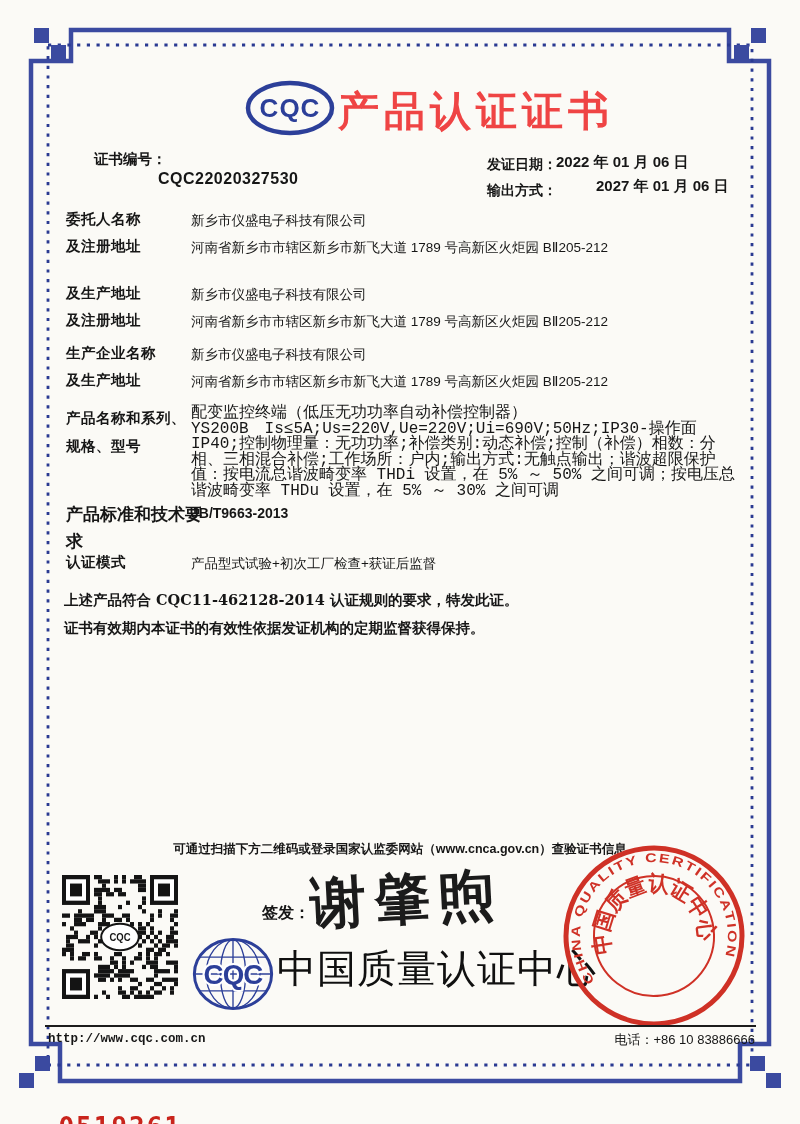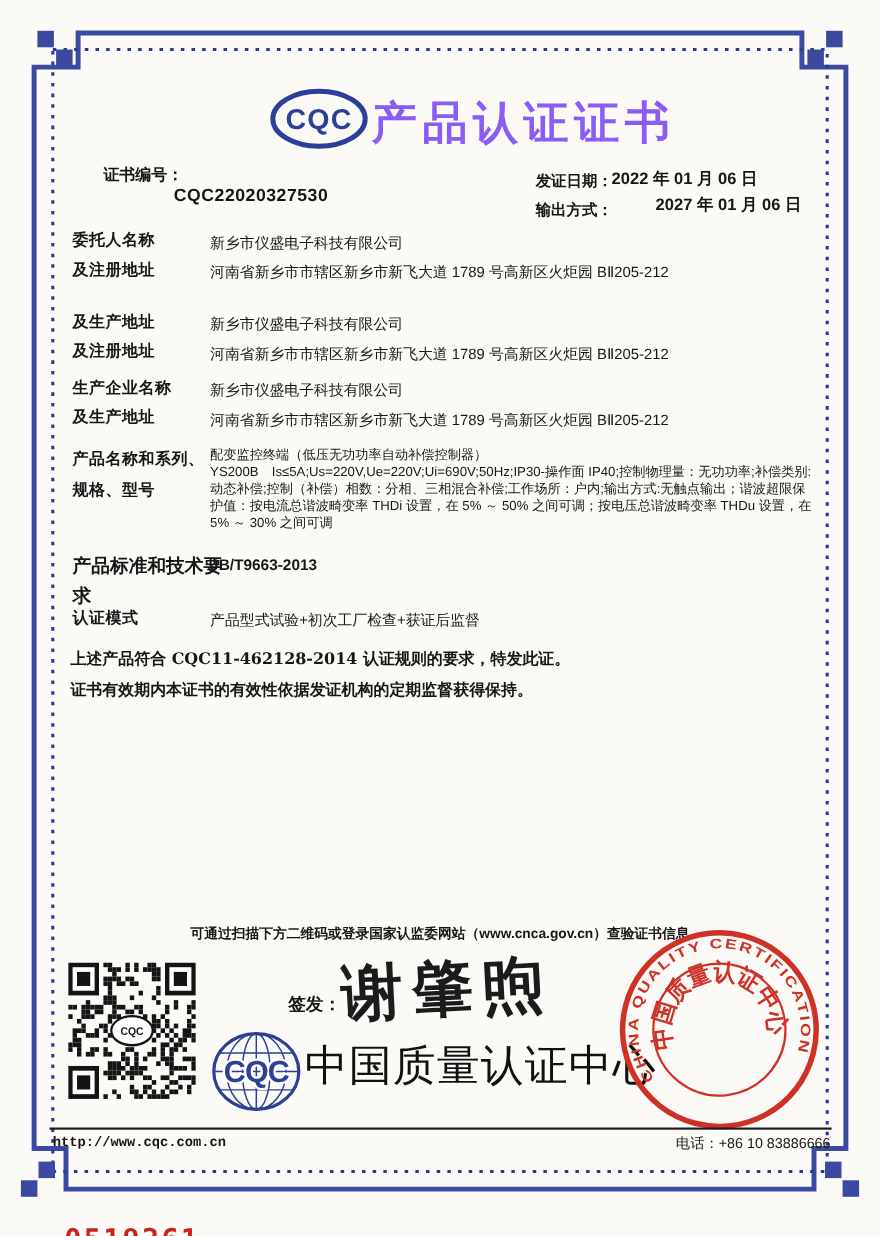--- a/index.html
+++ b/index.html
@@ -4,36 +4,36 @@
 <style>
   html,body{margin:0;padding:0;background:#e8e8e6;}
   .page{
     position:relative;width:800px;height:1124px;margin:0 auto;
     background:#fbfaf6;overflow:hidden;
     font-family:"Liberation Sans","DejaVu Sans",sans-serif;color:#161616;
   }
   .abs{position:absolute;}
   .frame-svg{position:absolute;left:0;top:0;pointer-events:none;}
   .title{
-    left:338px;top:84px;font-size:41px;font-weight:700;letter-spacing:5px;color:#8b5cf6;
+    left:338px;top:84px;font-size:41px;font-weight:700;letter-spacing:5px;color:#ef4444;
   }
   .kaiti{font-family:"DejaVu Serif","Liberation Serif",serif;font-weight:700;}
   .certno-label{left:94px;top:150px;font-size:14.5px;}
   .certno-value{left:158px;top:146px;font-size:16px;font-weight:600;letter-spacing:.5px;margin-top:24px;}
   .date-label{left:487px;font-size:14px;}
   .date-value{left:556px;font-size:15px;font-weight:600;}
   .row-label{
     position:absolute;left:66px;width:150px;font-size:14.5px;font-weight:700;
     line-height:27px;white-space:pre-line;letter-spacing:.5px;
   }
   .row-value{
     position:absolute;left:191px;width:552px;font-size:13.5px;line-height:27px;
     white-space:pre-line;
   }
-  .value-product{line-height:15.5px;font-size:12px;}
+  .value-product{line-height:15.5px;font-size:16px;font-family:Liberation Mono, monospace;}
   .label-small{font-size:17px;letter-spacing:0;}
   .value-strong{font-weight:600;font-size:14px;}
   .statements{
     left:64px;top:586px;width:600px;font-size:14.5px;line-height:28px;white-space:pre-line;
     font-family:"DejaVu Serif","Liberation Serif",serif;font-weight:600;
   }
   .verify-note{left:0;right:0;top:841px;text-align:center;font-size:12.5px;font-weight:700;}
   .sign-label{left:262px;top:903px;font-size:16px;}
   .signature{
     left:310px;top:862px;font-size:56px;font-weight:600;letter-spacing:8px;color:#1b1b1b;

